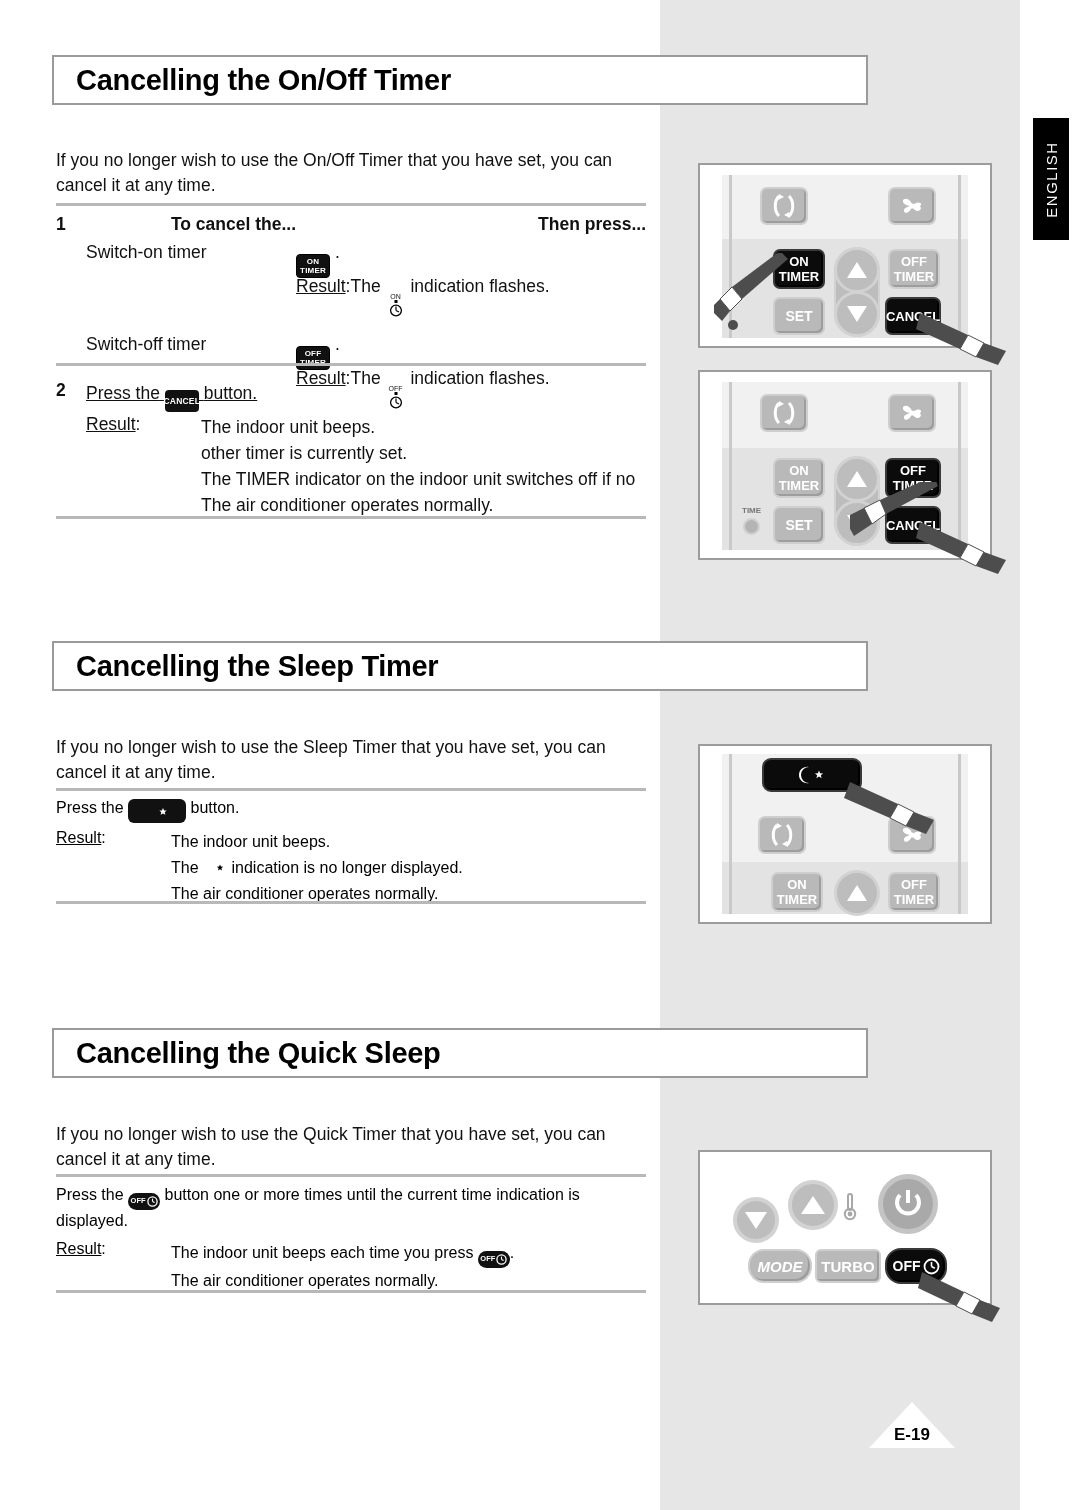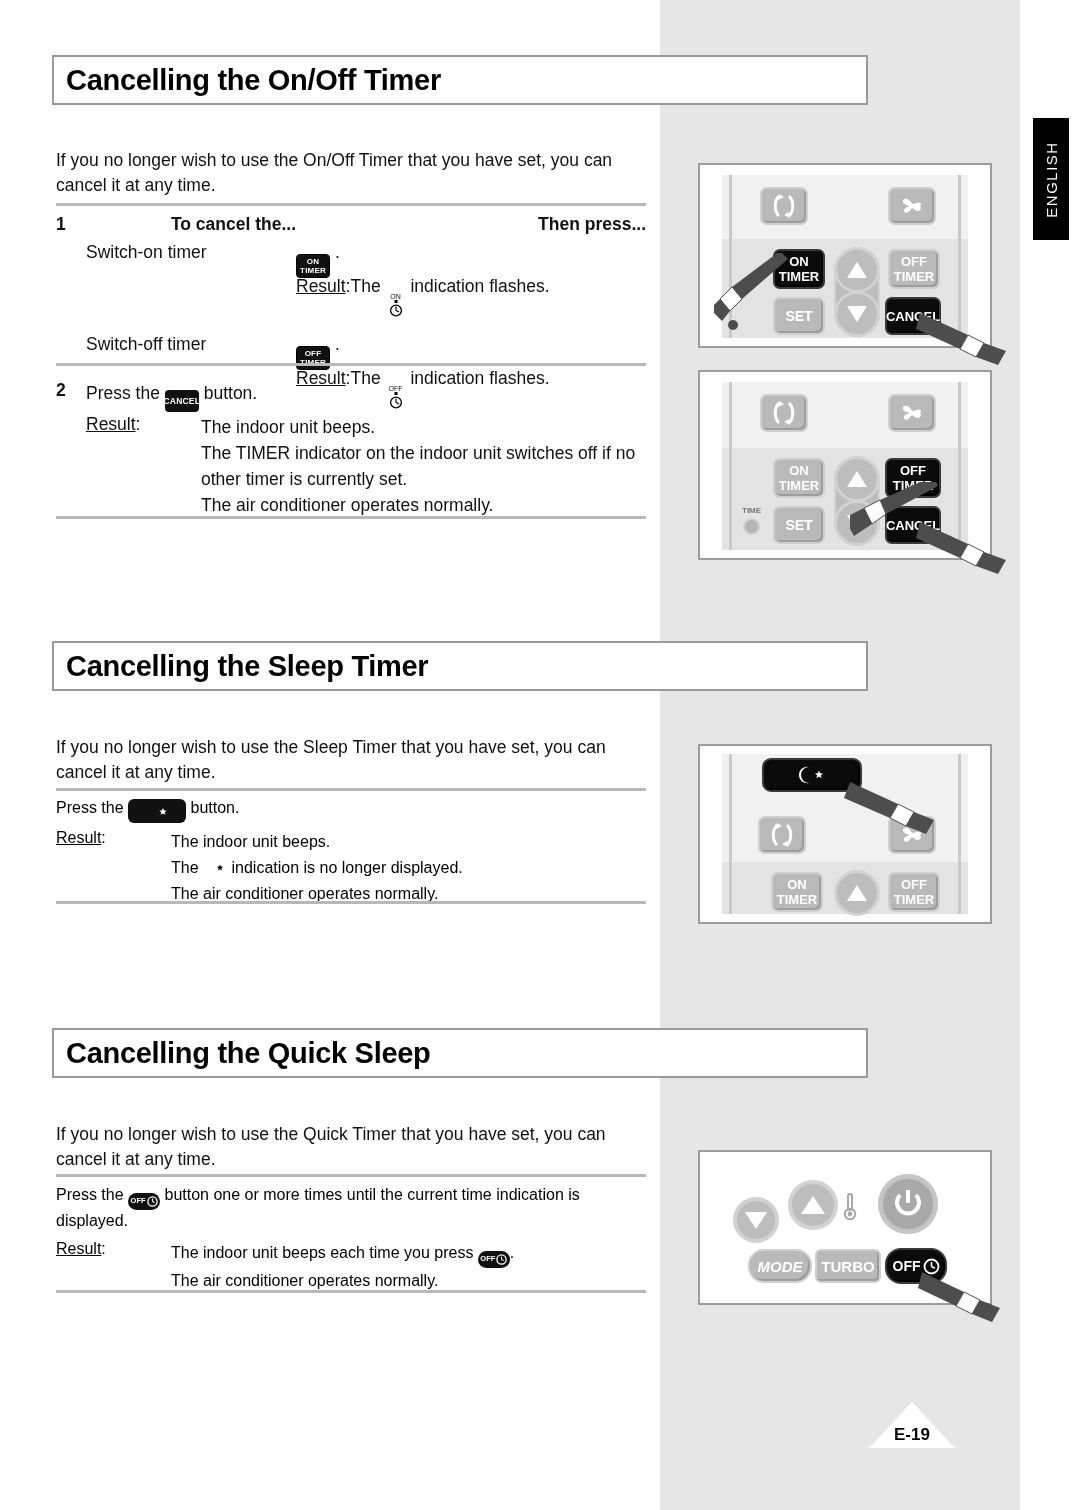--- a/index.html
+++ b/index.html
@@ -33,21 +33,21 @@
 
   
   .title-box {
     position: absolute; left: 52px; width: 816px; height: 50px;
     background: #ffffff;
     border: 2px solid #9a9a9a;
     display: flex; align-items: center;
   }
   .title-box h1 {
     font-size: 29px; font-weight: bold; color: #000;
-    padding-left: 12px; letter-spacing: -0.3px;
+    padding-left: 22px; letter-spacing: -0.3px;
   }
 
   
   .col { position: absolute; left: 56px; width: 590px; }
   .intro { font-size: 17.5px; line-height: 25px; color: #111; }
   .rule { height: 3px; background: #b8b8b8; width: 590px; }
 
   .step-row { display: flex; font-size: 17.5px; color: #111; }
   .step-num { width: 30px; font-weight: bold; flex: none; }
   .step-body { flex: 1; }
@@ -247,33 +247,33 @@
   </div>
 
   <div class="col" style="top:363px;">
     <div class="rule"></div>
   </div>
 
   <div class="col" style="top:380px;">
     <div class="step-row">
       <div class="step-num">2</div>
       <div class="step-body">
-        <div class="line" style="height:28px;">
+        <div class="line" style="height:28px;text-decoration:underline;">
           <span>Press the</span>
           <span class="btn-cancel">CANCEL</span>
           <span>button.</span>
         </div>
         <div class="ind" style="margin-top:6px;">
           <div class="ind-lab">
             <span class="res-label">Result</span><span>:</span>
           </div>
           <div>
             <div class="line">The indoor unit beeps.</div>
+            <div class="line">other timer is currently set.</div>
             <div class="line">The TIMER indicator on the indoor unit switches off if no</div>
-            <div class="line">other timer is currently set.</div>
             <div class="line">The air conditioner operates normally.</div>
           </div>
         </div>
       </div>
     </div>
   </div>
 
   <div class="col" style="top:516px;">
     <div class="rule"></div>
   </div>

